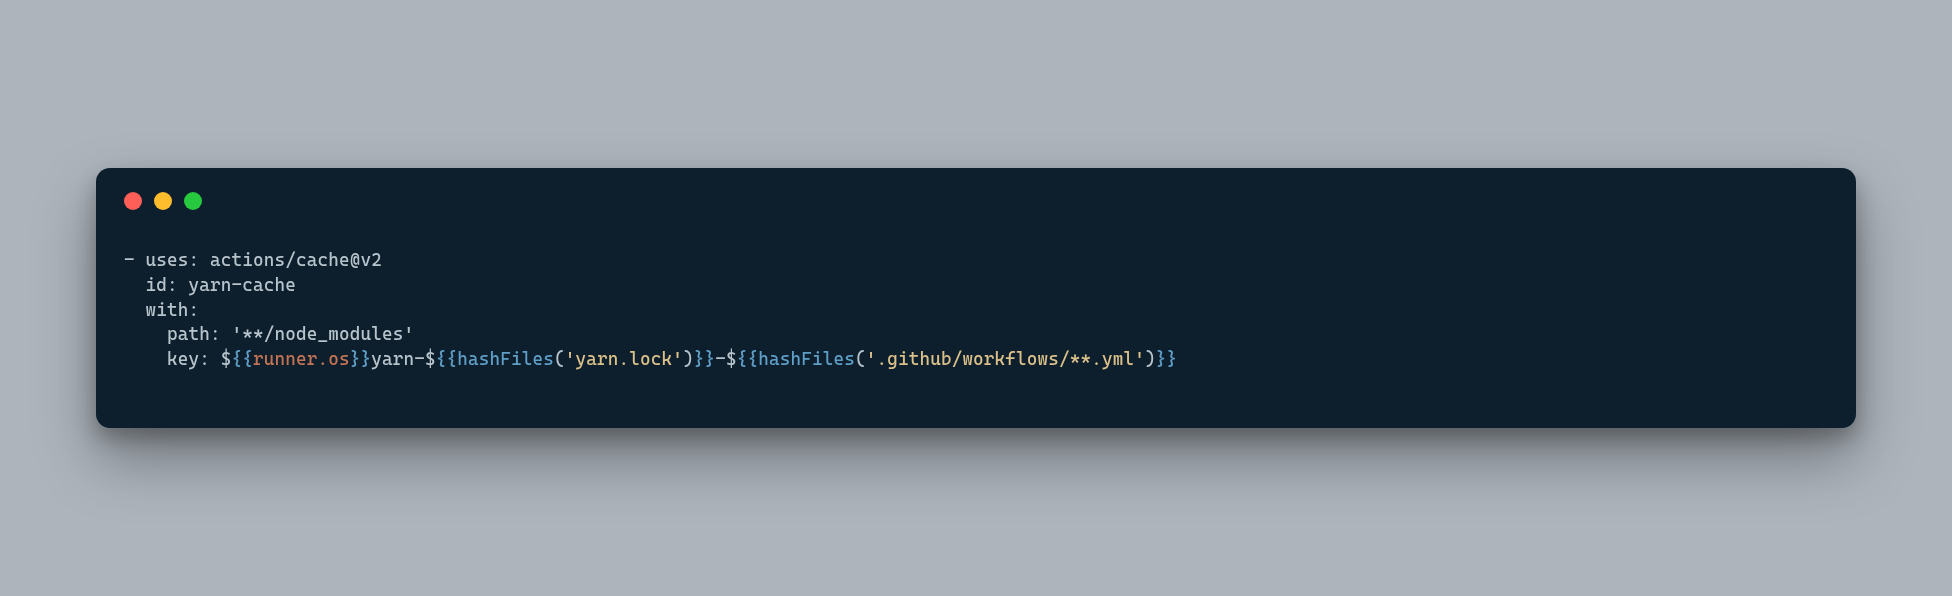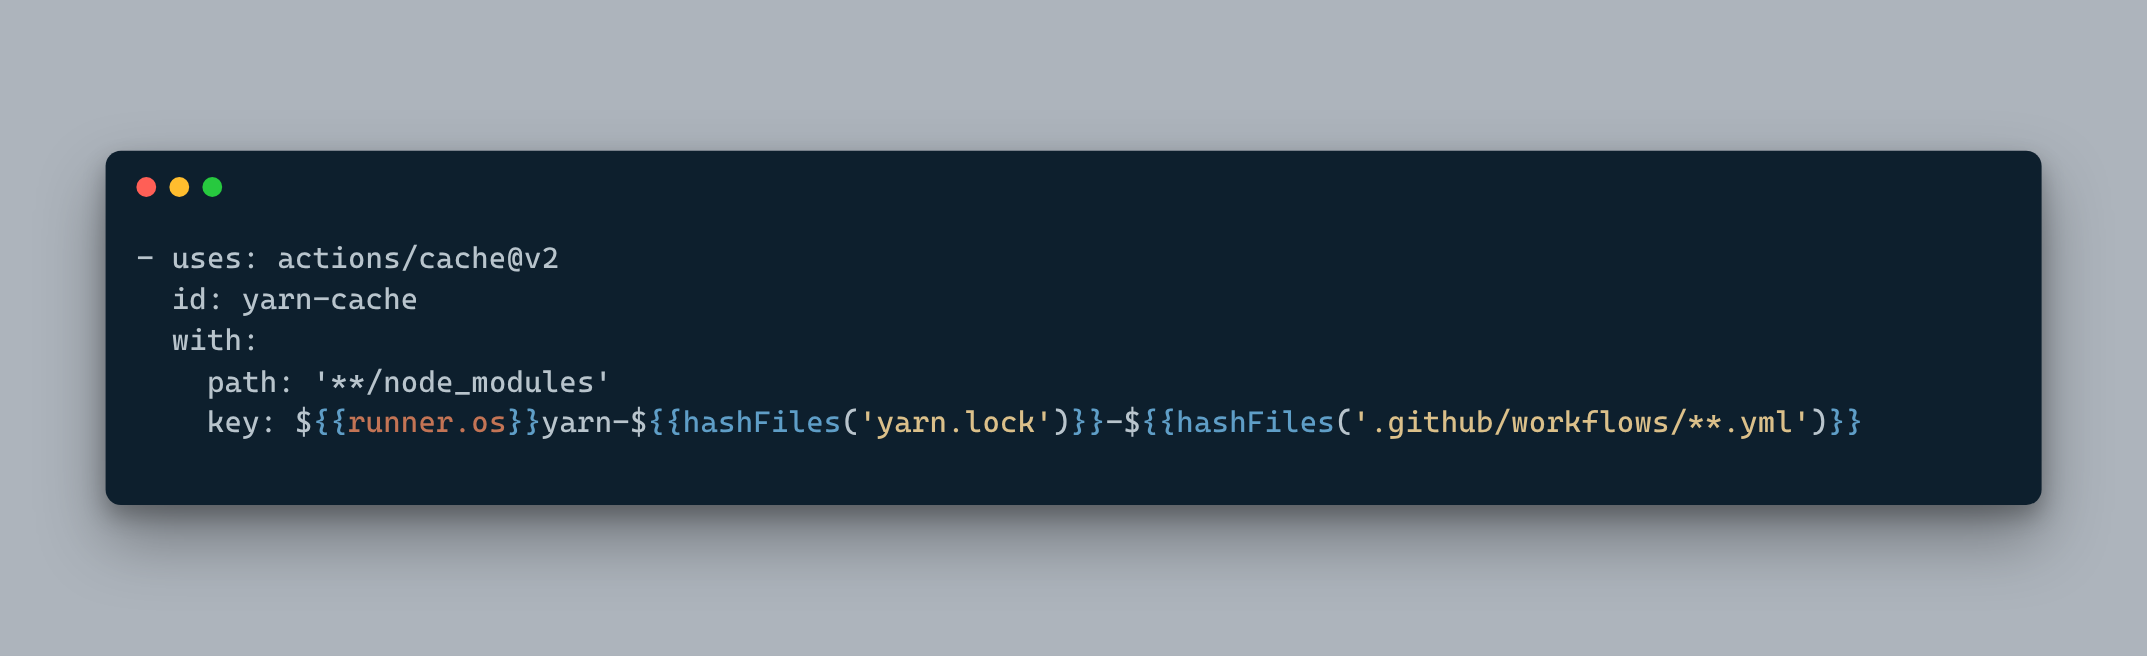--- a/index.html
+++ b/index.html
@@ -30,21 +30,21 @@
     }
     .dot {
       width: 18px;
       height: 18px;
       border-radius: 50%;
     }
     .dot.red { background: #ff5f56; }
     .dot.yellow { background: #ffbd2e; }
     .dot.green { background: #27c93f; }
     .code {
-      font-size: 27px;
+      font-size: 18px;
       line-height: 1.38;
       white-space: pre;
       color: #b8c4cc;
       letter-spacing: 0.2px;
     }
     .tok-key { color: #b8c4cc; }
     .tok-val { color: #b8c4cc; }
     .tok-var { color: #c37455; }
     .tok-func { color: #5f9ec7; }
     .tok-str { color: #dbc08a; }

